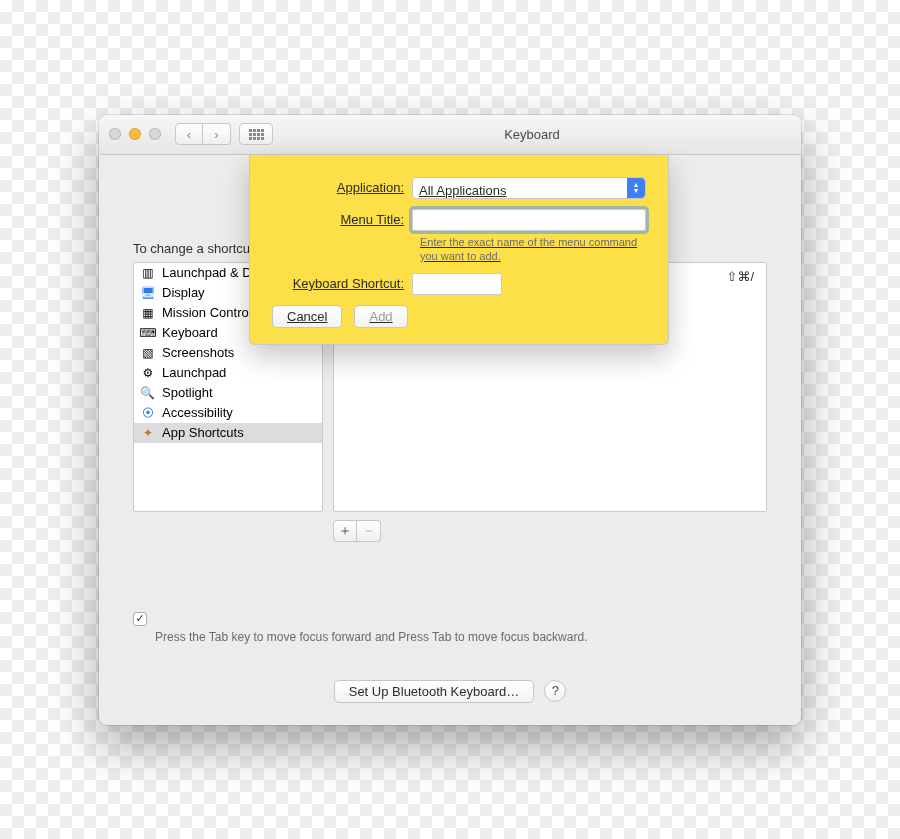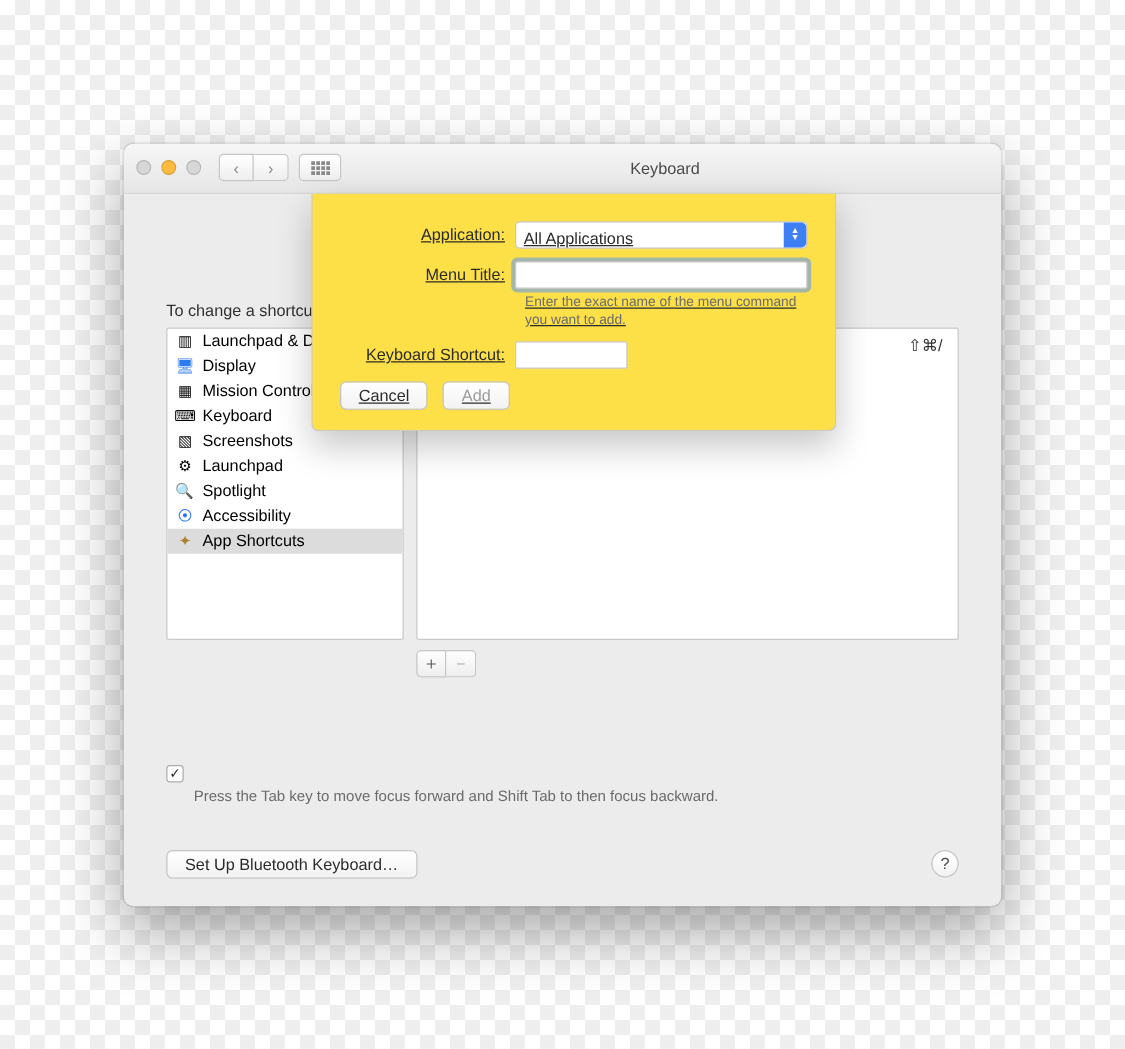--- a/index.html
+++ b/index.html
@@ -63,21 +63,21 @@
     position:relative; font-size:13px;
   }
   .shortcut-readout { position:absolute; top:6px; right:12px; color:#333; font-size:13px; }
   .pm { display:flex; margin-top:8px; margin-left:200px; }
   .pmbtn { width:24px;height:22px;border:1px solid #c6c6c6;background:linear-gradient(#fff,#eee);
     display:flex;align-items:center;justify-content:center;font-size:14px;color:#5a5a5a; }
   .pmbtn:first-child{border-radius:4px 0 0 4px;}
   .pmbtn:last-child{border-radius:0 4px 4px 0;border-left:none;color:#b0b0b0;}
   .checkrow { margin-top:70px; font-size:13px; display:flex;align-items:center;gap:6px; }
   .subhint { font-size:12px; color:#6b6b6b; margin-left:22px; margin-top:4px; }
-  .footer { display:flex; justify-content:space-between; gap:10px; margin-top:36px; }
+  .footer { display:flex; justify-content:center; gap:10px; margin-top:36px; }
   .mbtn {
     padding: 3px 14px; font-size:13px; background:linear-gradient(#fff,#f2f2f2);
     border:1px solid #c6c6c6; border-radius:5px; color:#2b2b2b;
   }
   .qbtn {
     width:22px;height:22px;border:1px solid #c6c6c6;border-radius:11px;background:linear-gradient(#fff,#f2f2f2);
     display:flex;align-items:center;justify-content:center;font-size:13px;color:#4b4b4b;
   }
   
   .sheet {
@@ -199,21 +199,21 @@
           <span>＋</span>
         </div>
       <div class="pmbtn">
           <span>－</span>
         </div>
     </div>
 
     <div class="checkrow">
       <span class="checkbox">✓</span>
     </div>
-    <div class="subhint">Press the Tab key to move focus forward and Shift Tab to then focus backward.</div>
+    <div class="subhint">Press the Tab key to move focus forward and Press Tab to move focus backward.</div>
 
     <div class="footer">
       <button class="mbtn">Set Up Bluetooth Keyboard…</button>
       <div class="qbtn">
           <span>?</span>
         </div>
     </div>
   </div>
 
   <div class="sheet">

